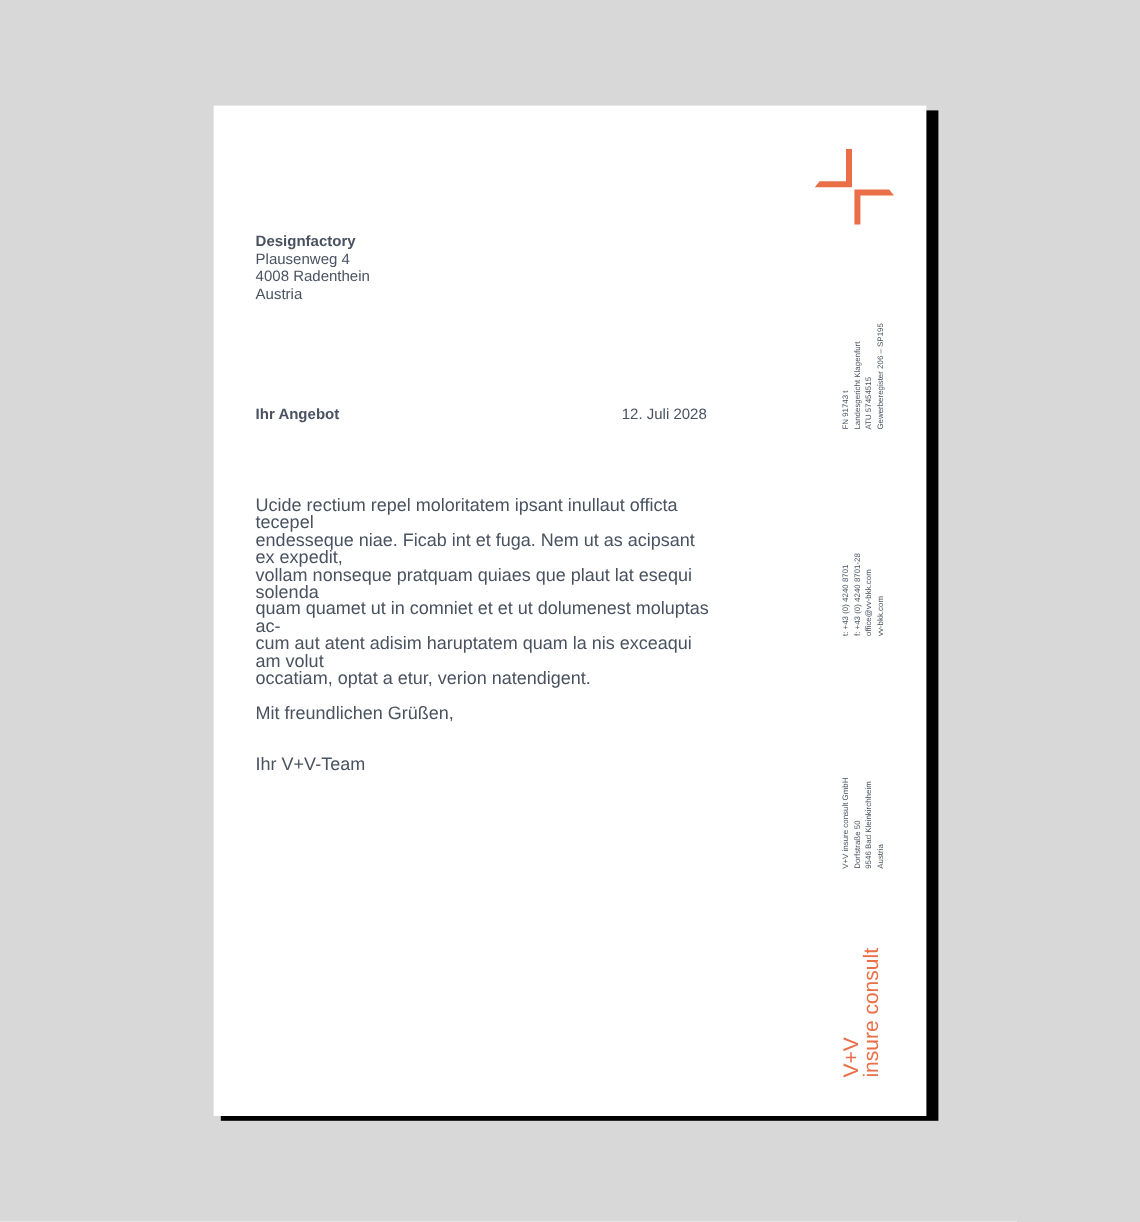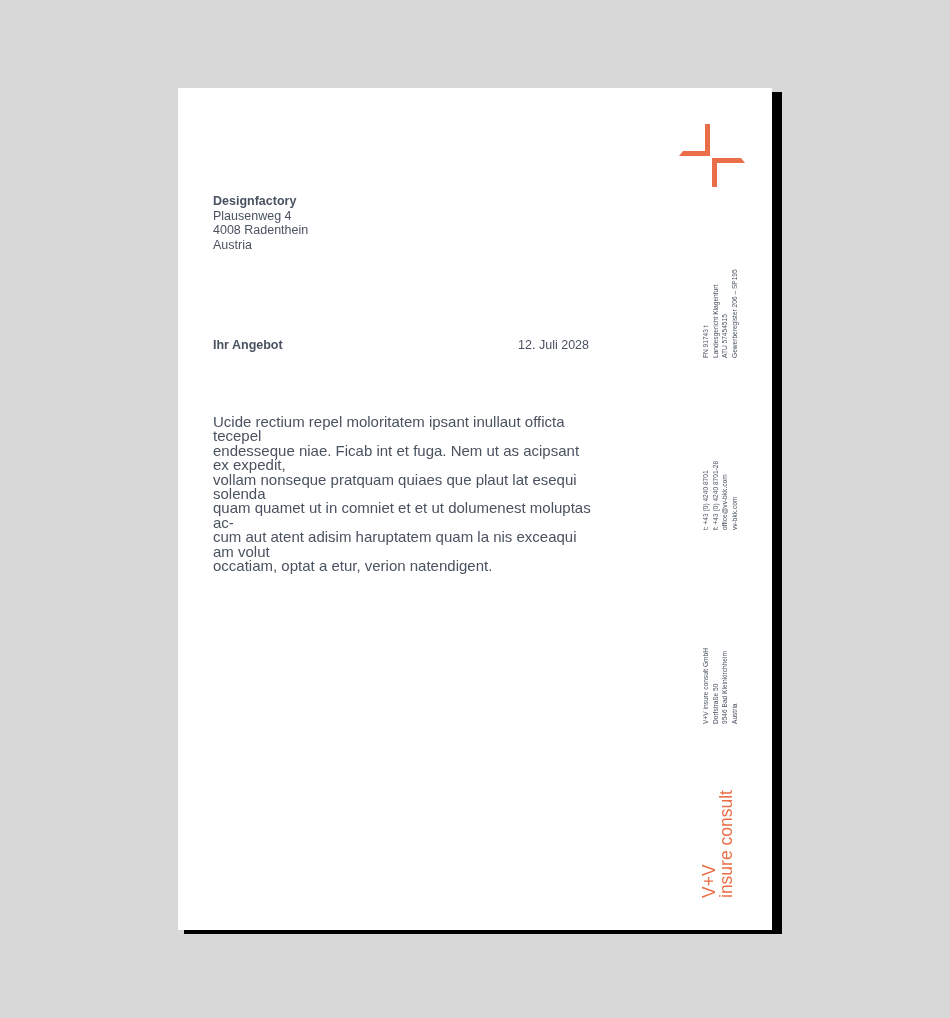--- a/index.html
+++ b/index.html
@@ -100,20 +100,22 @@
     <span class="date">12. Juli 2028</span>
   </div>
 
   <div class="body-text">
     <p>Ucide rectium repel moloritatem ipsant inullaut officta tecepel
 endesseque niae. Ficab int et fuga. Nem ut as acipsant ex expedit,
 vollam nonseque pratquam quiaes que plaut lat esequi solenda
 quam quamet ut in comniet et et ut dolumenest moluptas ac-
 cum aut atent adisim haruptatem quam la nis exceaqui am volut
 occatiam, optat a etur, verion natendigent.</p>
+    <p>Mit freundlichen Grüßen,</p>
+    <p class="signature">Ihr V+V-Team</p>
   </div>
 
   <svg class="logo" viewBox="0 0 66 64">
     <polygon points="26,0 31,0 31,32 0,32 4,27 26,27" fill="#ea6e48"></polygon>
     <polygon points="33,34 62,34 66,39 38,39 38,63 33,63" fill="#ea6e48"></polygon>
   </svg>
 
   <div class="vtext legal">
     <div>FN 91743 t</div>
     <div>Landesgericht Klagenfurt</div>

